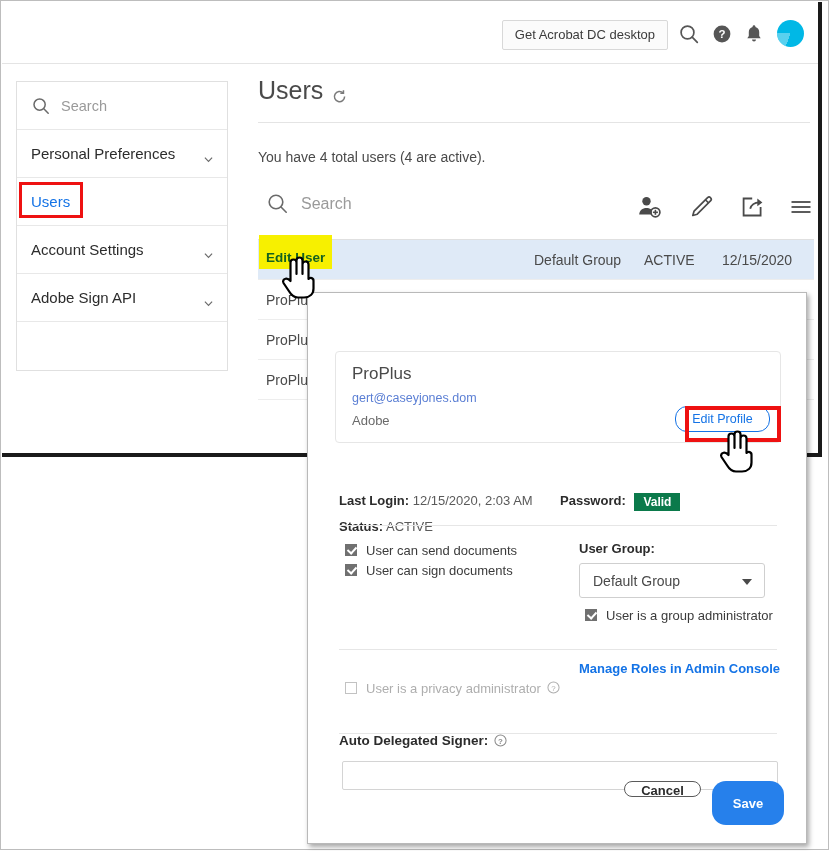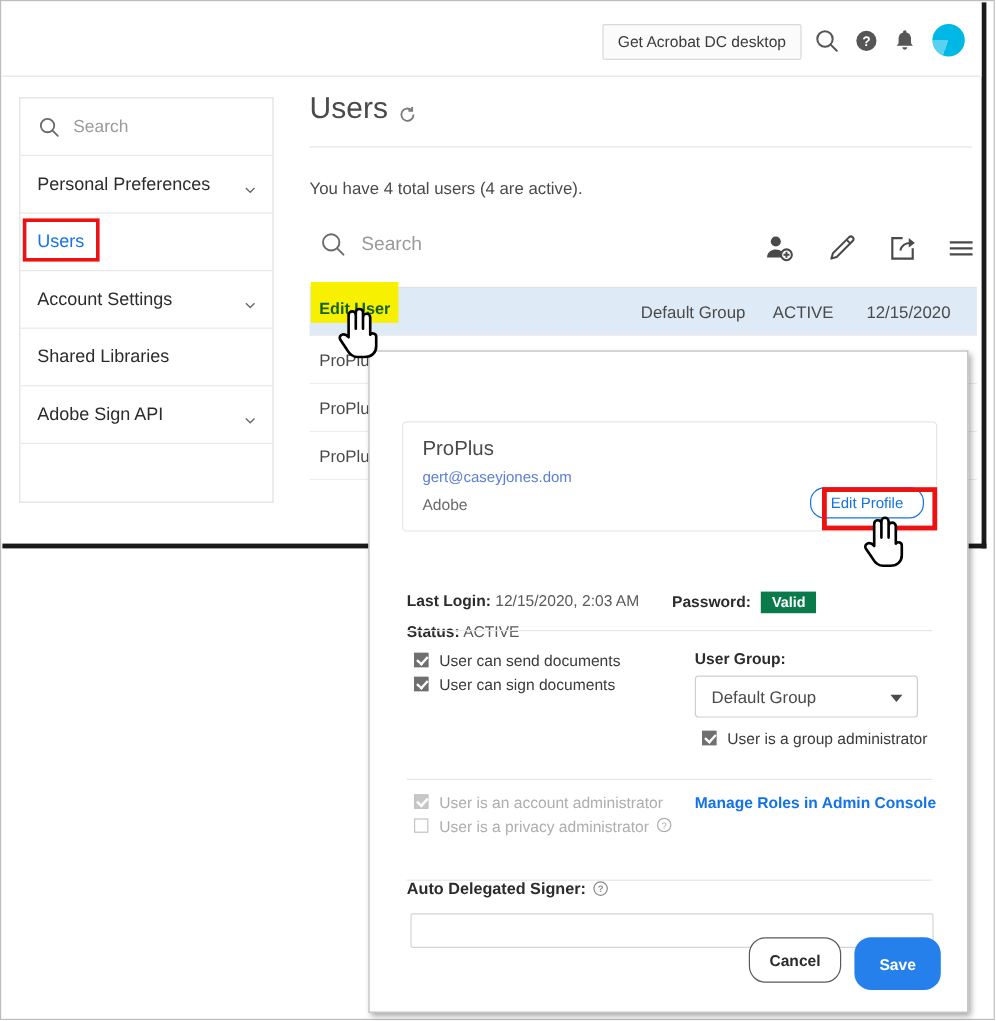--- a/index.html
+++ b/index.html
@@ -520,21 +520,21 @@
 
   #modal-footer {
     position: absolute;
     right: 22px;
     bottom: 18px;
     display: flex;
     gap: 11px;
   }
   #btn-cancel {
     width: 77px;
-    height: 38px;
+    height: 16px;
     border: 1px solid #5a5a5a;
     border-radius: 14px;
     background: #ffffff;
     color: #2c2c2c;
     font-size: 13px;
     font-weight: bold;
     font-family: "Liberation Sans", sans-serif;
     cursor: pointer;
   }
   #btn-save {
@@ -611,23 +611,20 @@
 
       <div class="side-item">
         <span>Account Settings</span>
         <span class="chev">
           <svg viewBox="0 0 10 10" width="9" height="9">
             <polyline points="1,3 5,7 9,3" fill="none" stroke="#6a6a6a" stroke-width="1.3"></polyline>
           </svg>
         </span>
       </div>
 
-      <div class="side-item">
-        <span>Shared Libraries</span>
-      </div>
 
       <div class="side-item">
         <span>Adobe Sign API</span>
         <span class="chev">
           <svg viewBox="0 0 10 10" width="9" height="9">
             <polyline points="1,3 5,7 9,3" fill="none" stroke="#6a6a6a" stroke-width="1.3"></polyline>
           </svg>
         </span>
       </div>
 
@@ -776,24 +773,20 @@
       <span id="ug-value">Default Group</span>
       <span id="ug-caret"></span>
     </div>
     <div class="cbrow" id="cb-groupadmin">
       <span class="cbx checked"></span>
       <span>User is a group administrator</span>
     </div>
 
     <div class="hr" id="hr2"></div>
 
-    <div class="cbrow disabled" id="cb-acct">
-      <span class="cbx checked disabled-chk"></span>
-      <span>User is an account administrator</span>
-    </div>
     <div class="cbrow disabled" id="cb-priv">
       <span class="cbx disabled-chk"></span>
       <span>User is a privacy administrator</span>
       <span class="q-ico">
         <svg viewBox="0 0 14 14" width="13" height="13">
           <circle cx="7" cy="7" r="6" fill="none" stroke="#aeaeae" stroke-width="1.1"></circle>
           <text x="7" y="10.3" font-family="Liberation Sans, sans-serif" font-size="8.5" fill="#aeaeae" text-anchor="middle">?</text>
         </svg>
       </span>
     </div>

